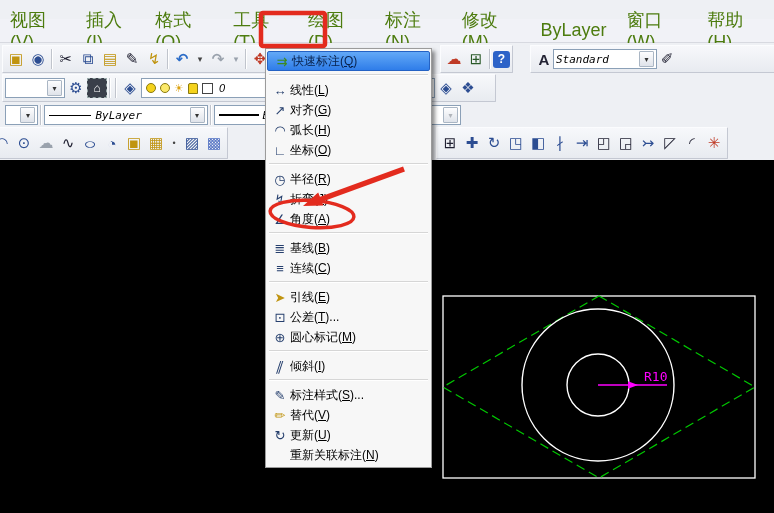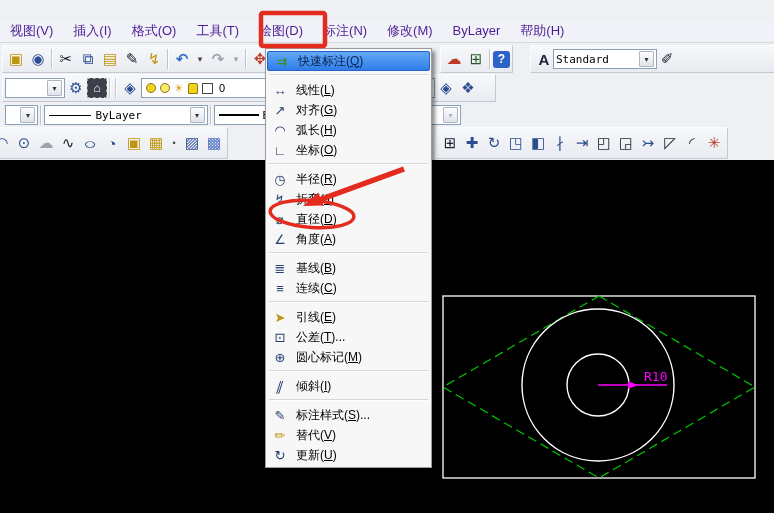--- a/index.html
+++ b/index.html
@@ -9,37 +9,37 @@
   
   .titlebar{position:absolute;left:0;top:0;width:774px;height:18px;
             background:linear-gradient(#c9c9e3,#b9b9d6);border-bottom:1px solid #9d9dbd;}
   .title-text{position:absolute;left:2px;top:2px;font-size:12px;color:#000;}
   .title-blur{position:absolute;left:88px;top:3px;width:76px;height:12px;
               background:#83839e;filter:blur(3px);opacity:.75;border-radius:2px;}
 
   
   .menubar{position:absolute;left:0;top:19px;width:774px;height:23px;background:#f1f2f7;
            border-bottom:1px solid #d7d9e0;display:flex;align-items:center;}
-  .mb-item{padding:3px 10px;font-size:13px;color:#4c1d95;cursor:default;}
+  .mb-item{padding:3px 10px;font-size:18px;color:#4d7c0f;cursor:default;}
 
   
   .toolzone{position:absolute;left:0;top:43px;width:774px;height:117px;background:#eef0f4;}
   .panel{position:absolute;display:flex;align-items:center;
          background:linear-gradient(#f7f8fb,#e8ebf0);
          border:1px solid;border-color:#fbfcfe #c4c8d2 #c4c8d2 #fbfcfe;border-radius:1px;}
   .tbi{display:inline-flex;width:22px;height:22px;align-items:center;justify-content:center;
        font-size:15px;color:#2c4d92;cursor:default;}
   .tbi.sm{width:14px;font-size:9px;color:#444;}
   .tbi.gray{color:#9aa2ad;}
   .tbi.red{color:#bf3a26;}
   .tbi.gold{color:#c09410;}
   .tbi.dark{color:#223;}
   .vsep{width:1px;height:20px;background:#c0c4cc;border-right:1px solid #fff;margin:0 2px;}
   .combo{display:flex;align-items:center;background:#fff;border:1px solid #8ba0b7;
-         height:18px;font-size:11px;color:#000;padding:0 2px;position:relative;}
+         height:18px;font-size:11px;color:#000;padding:0 2px;position:relative;font-style:italic;}
   .combo .caret{margin-left:auto;width:13px;height:14px;display:flex;align-items:center;
                 justify-content:center;font-size:8px;color:#333;background:linear-gradient(#fdfdfe,#dfe3ea);
                 border:1px solid #aab6c4;border-radius:1px;}
   .combo .caret.disabled{color:#b0b4ba;}
   .dash{display:inline-block;height:1px;background:#000;margin:0 4px 0 2px;}
   .help-badge{display:inline-flex;width:17px;height:17px;border-radius:3px;background:#2d63c8;
               color:#fff;font-weight:bold;font-size:12px;align-items:center;justify-content:center;}
   .house{display:inline-flex;width:18px;height:18px;background:#3a3f4a;color:#fff;
          border:1px dashed #9aa;align-items:center;justify-content:center;font-size:12px;}
   .mini{display:inline-block;margin:0 2px;}
@@ -52,21 +52,21 @@
 
   
   .canvas{position:absolute;left:0;top:160px;width:774px;height:353px;background:#000;z-index:1;}
   .drawing-svg{position:absolute;left:440px;top:288px;z-index:2;}
 
   
   .menu-popup{position:absolute;left:265px;top:48px;width:167px;z-index:50;background:#f7f7f7;
               border:1px solid #9b9b9b;box-shadow:3px 3px 4px rgba(0,0,0,.45);padding:2px 0;box-sizing:border-box;}
   .mi{display:flex;align-items:center;height:20px;padding:0 4px;font-size:12px;color:#000;cursor:default;}
   .mi .mic{width:20px;min-width:20px;text-align:center;font-size:13px;color:#27406e;}
-  .mi .mil{margin-left:6px;white-space:nowrap;}
+  .mi .mil{white-space:nowrap;}
   .mi .arrow{margin-left:auto;font-size:8px;color:#222;}
   .mi.hl{background:linear-gradient(#63a9f7,#2f7de9);border:1px solid #2462c4;height:18px;
          border-radius:2px;margin:0 1px;color:#08224d;}
   .mic.gold{color:#c09410;} .mic.green{color:#3d8a1e;}
   .msep{height:1px;background:#d6d6d6;border-bottom:1px solid #fff;margin:3px 3px 4px 3px;}
 
   
   .anno{position:absolute;left:0;top:0;z-index:60;pointer-events:none;}
 </style>
 </head>
@@ -77,20 +77,21 @@
 
   <div class="menubar">
     <span class="mb-item">视图(V)</span>
     <span class="mb-item">插入(I)</span>
     <span class="mb-item">格式(O)</span>
     <span class="mb-item">工具(T)</span>
     <span class="mb-item">绘图(D)</span>
     <span class="mb-item">标注(N)</span>
     <span class="mb-item">修改(M)</span>
     <span class="mb-item">ByLayer</span>
+    <span class="mb-item">窗口(W)</span>
     <span class="mb-item">帮助(H)</span>
   </div>
 
   <div class="toolzone">
 
     <div class="panel" style="left:2px;top:2px;height:26px;padding:0 2px;">
       <span class="tbi gold">▣</span>
       <span class="tbi">◉</span>
       <span class="vsep"></span>
       <span class="tbi dark">✂</span>
@@ -233,24 +234,20 @@
     <div class="msep"></div>
     <div class="mi">
       <span class="mic">◷</span>
       <span class="mil">半径(<u>R</u>)</span>
     </div>
     <div class="mi">
       <span class="mic">↯</span>
       <span class="mil">折弯(<u>J</u>)</span>
     </div>
     <div class="mi">
-      <span class="mic">⌀</span>
-      <span class="mil">直径(<u>D</u>)</span>
-    </div>
-    <div class="mi">
       <span class="mic">∠</span>
       <span class="mil">角度(<u>A</u>)</span>
     </div>
     <div class="msep"></div>
     <div class="mi">
       <span class="mic">≣</span>
       <span class="mil">基线(<u>B</u>)</span>
     </div>
     <div class="mi">
       <span class="mic">≡</span>
@@ -279,20 +276,24 @@
       <span class="mic">✎</span>
       <span class="mil">标注样式(<u>S</u>)...</span>
     </div>
     <div class="mi">
       <span class="mic gold">✏</span>
       <span class="mil">替代(<u>V</u>)</span>
     </div>
     <div class="mi">
       <span class="mic">↻</span>
       <span class="mil">更新(<u>U</u>)</span>
+    </div>
+    <div class="mi">
+      <span class="mic"></span>
+      <span class="mil">重新关联标注(<u>N</u>)</span>
     </div>
   </div>
 
   <svg class="anno" width="774" height="513">
     <rect x="261" y="13" width="64" height="33" rx="2" fill="none" stroke="#e32b1e" stroke-width="4.5"></rect>
     <line x1="404" y1="169" x2="319" y2="200" stroke="#e32b1e" stroke-width="5.5"></line>
     <polygon points="303,206 318.2,192.6 323.4,205.4" fill="#e32b1e"></polygon>
     <ellipse cx="312" cy="214" rx="42" ry="13.5" fill="none" stroke="#e32b1e" stroke-width="3.5" transform="rotate(4 312 214)"></ellipse>
   </svg>
 

